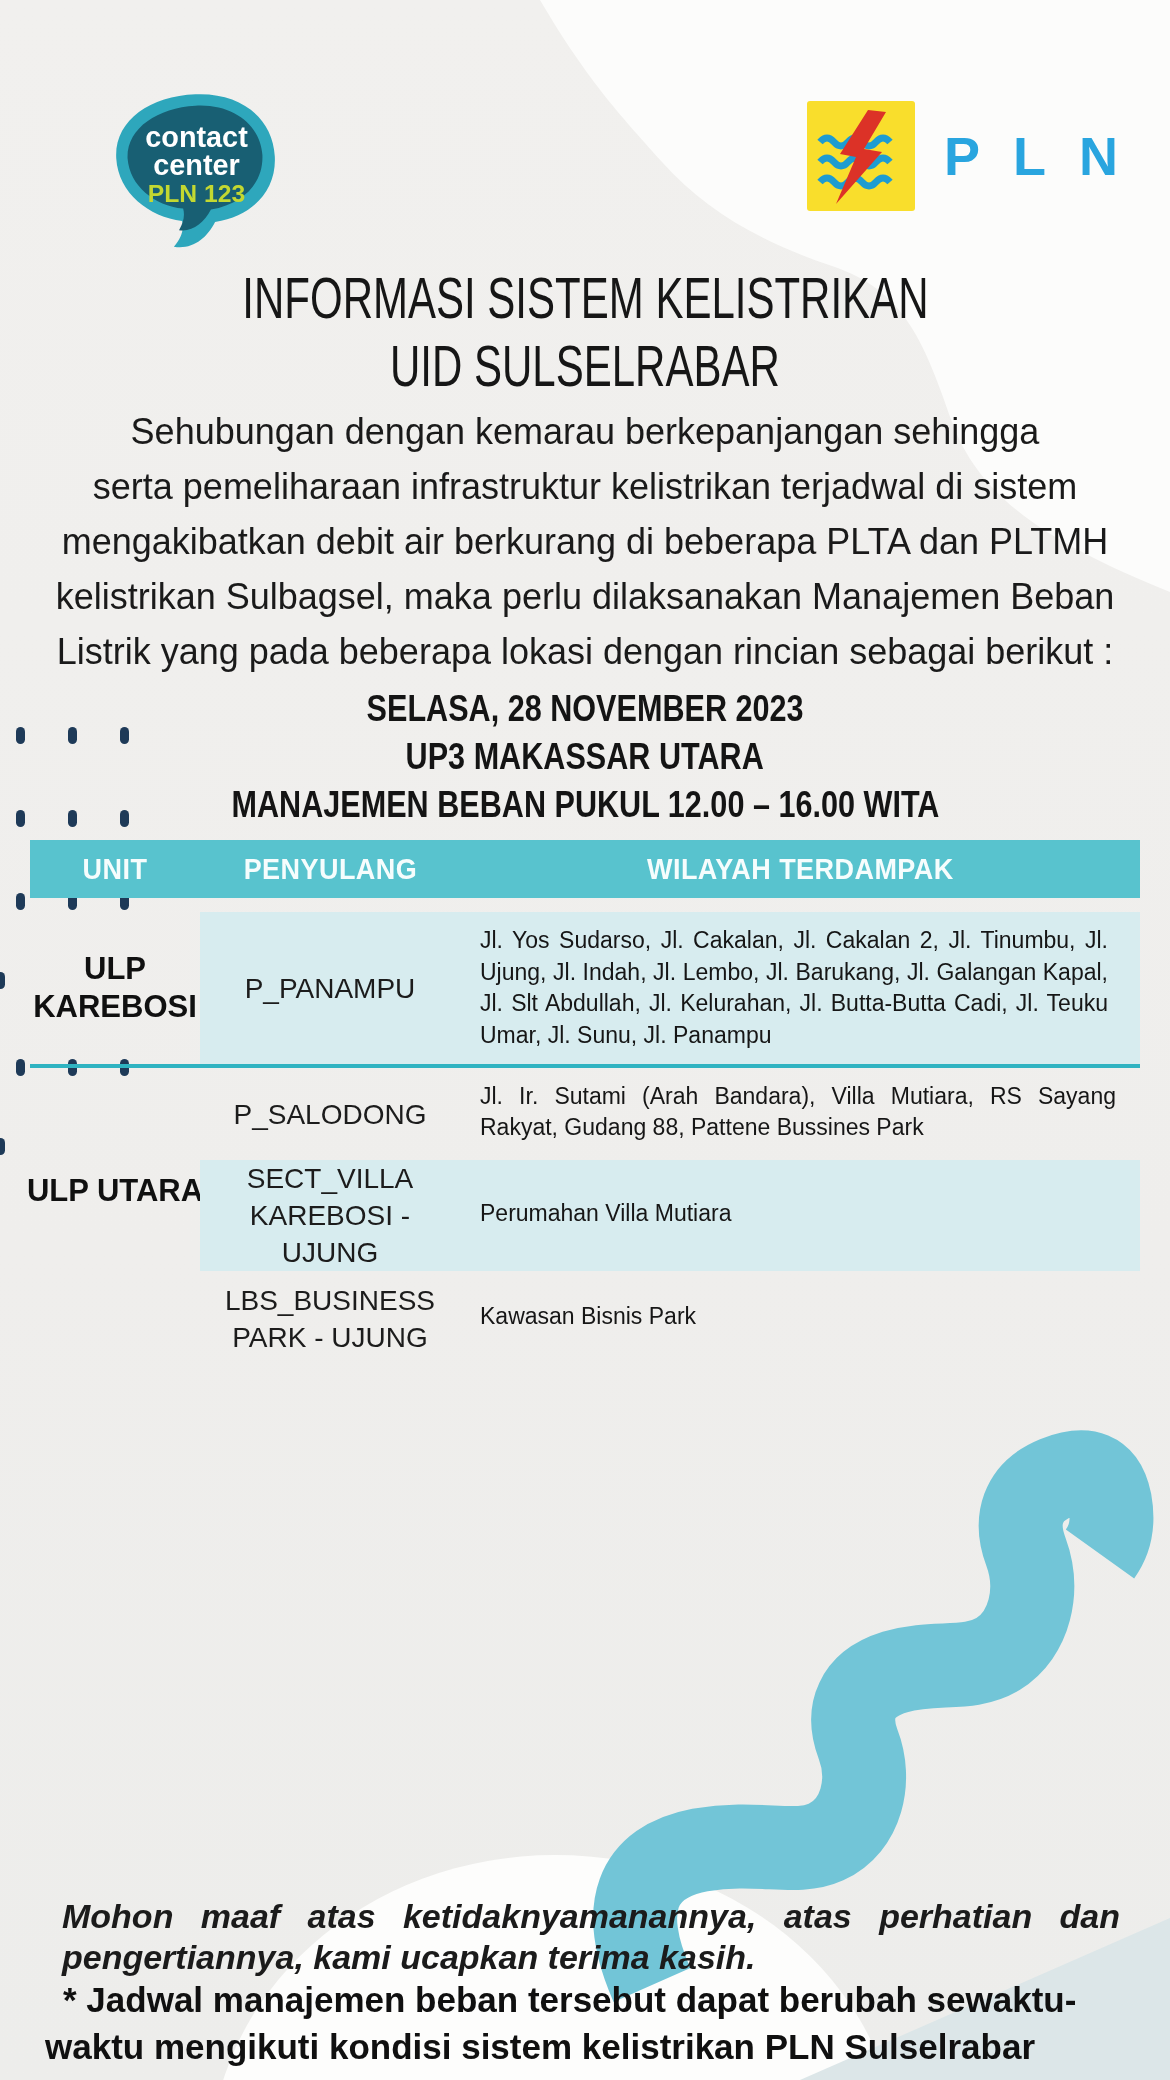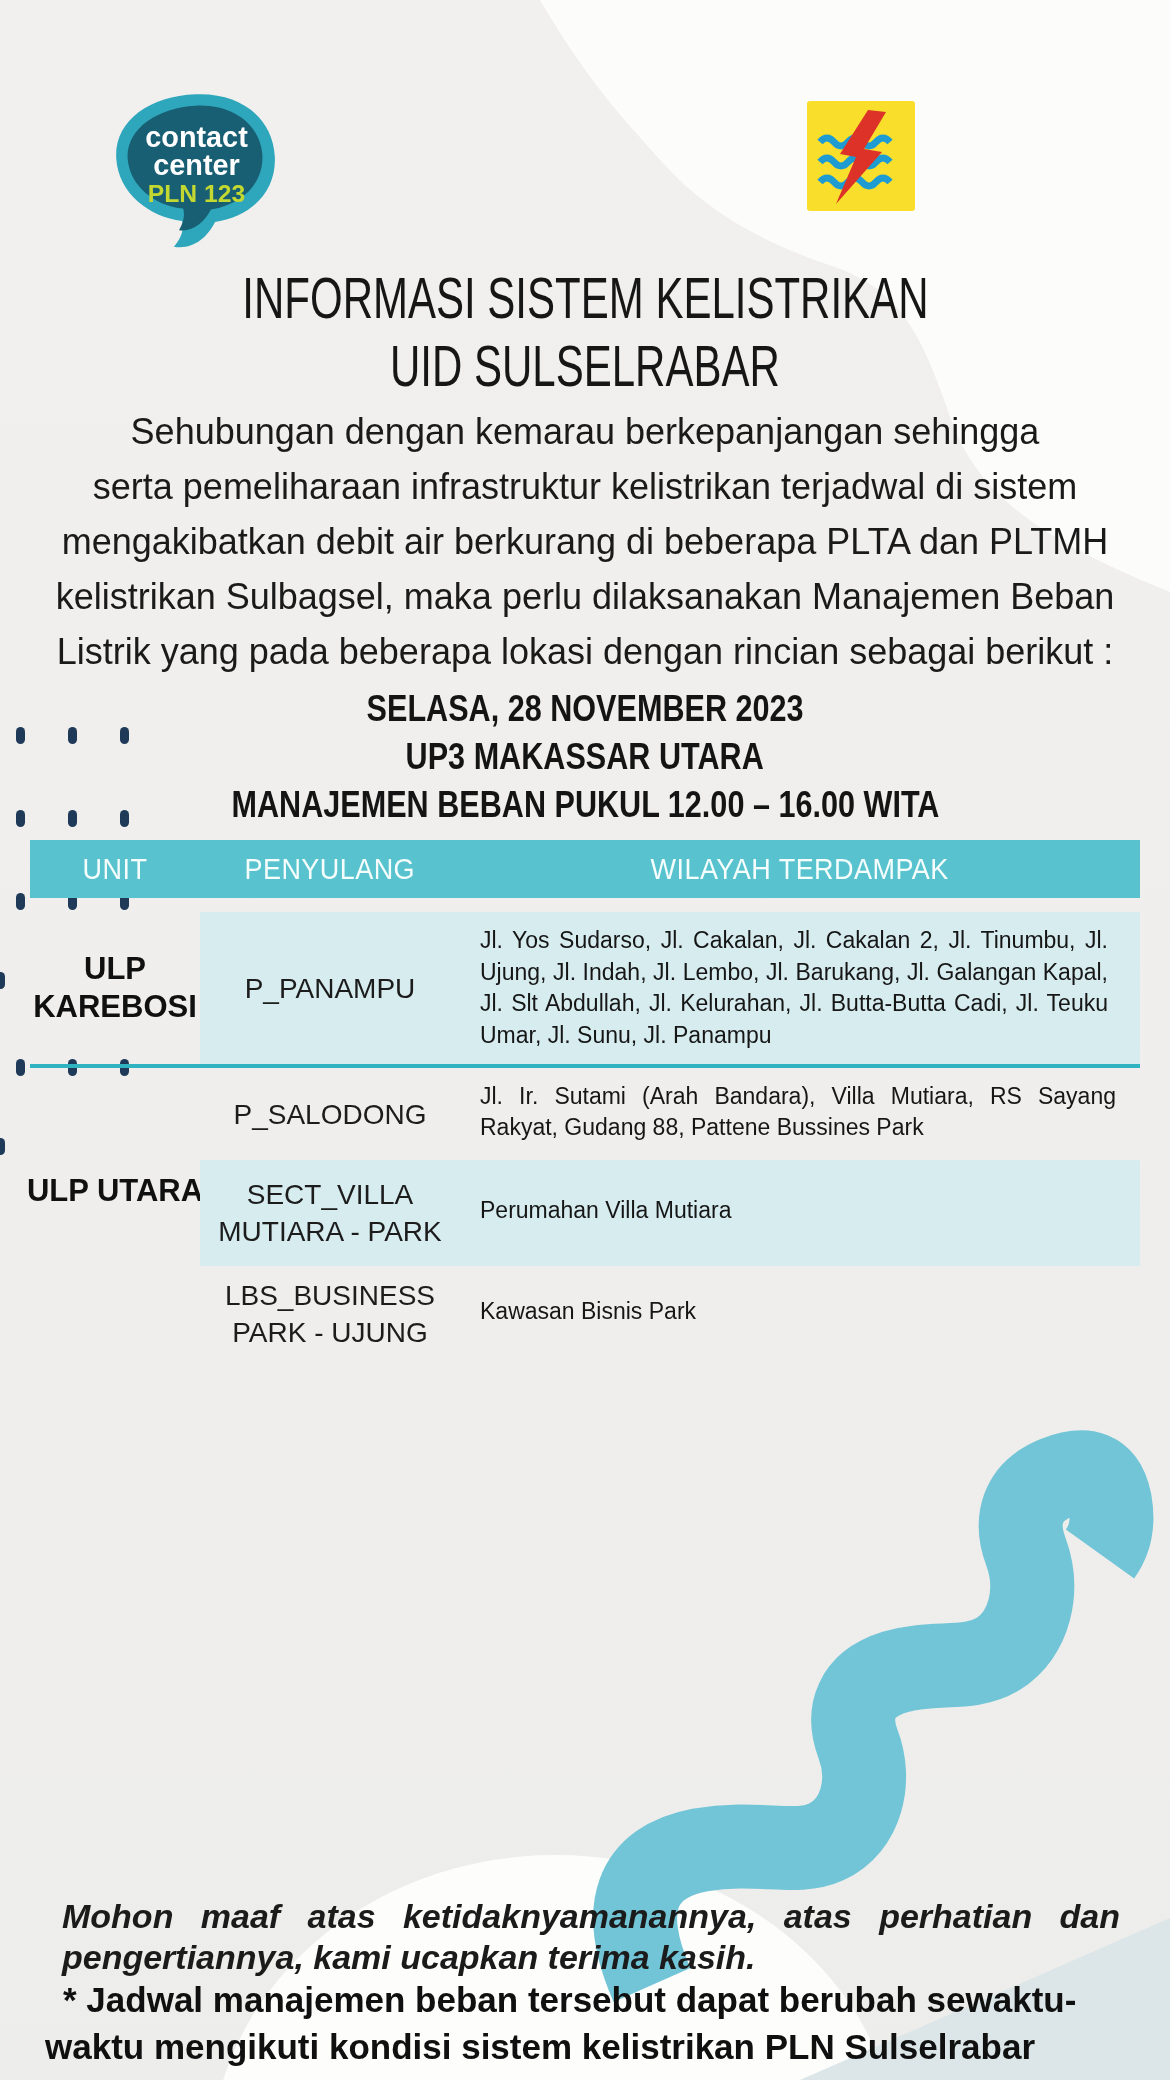--- a/index.html
+++ b/index.html
@@ -26,21 +26,21 @@
          font-size:36px; line-height:48px; font-weight:bold; color:#141414;}
   .sched span{display:inline-block; transform:scale(0.85,1.05); transform-origin:50% 50%; white-space:nowrap;}
   
   .tbl{position:absolute; left:30px; top:840px; width:1110px;}
   .trow{display:flex; width:1110px;}
   .c1{width:170px; flex:none;}
   .c2{width:260px; flex:none;}
   .c3{flex:1;}
   .thead{height:58px; background:#58c3ce; margin-bottom:14px;}
   .thead > div{display:flex; align-items:center; justify-content:center;
-               color:#f6fdfd; font-weight:normal; font-size:30px; letter-spacing:0.5px;}
+               color:#f6fdfd; font-weight:bold; font-size:30px; letter-spacing:0.5px;}
   .thead span{display:inline-block; transform:scaleX(0.9);}
   .teal{background:#d7ecef;}
   .unit-cell{display:flex; align-items:center; justify-content:center; text-align:center;
              font-weight:bold; font-size:31px; line-height:38px; color:#101010;}
   .pen-cell{display:flex; align-items:center; justify-content:center; text-align:center;
             font-size:28px; line-height:37px; color:#1c1c1c;}
   .wil-cell{font-size:23px; line-height:31.5px; color:#161616; text-align:justify;
             padding:13px 32px 13px 20px; display:block;}
   .wil-mid{display:flex; align-items:center; text-align:justify;
            font-size:23px; line-height:31.5px; color:#161616; padding:4px 24px 8px 20px;}
@@ -106,20 +106,21 @@
   <div class="logo-pln">
     <svg viewBox="0 0 110 112" width="110" height="112">
       <rect x="1" y="1" width="108" height="110" rx="3" fill="#f9de2c"></rect>
       <g stroke="#1e9cd1" stroke-width="7" fill="none">
         <path d="M14,42 q7,-8 14,0 t14,0 t14,0 t14,0 t14,0"></path>
         <path d="M14,62 q7,-8 14,0 t14,0 t14,0 t14,0 t14,0"></path>
         <path d="M14,82 q7,-8 14,0 t14,0 t14,0 t14,0 t14,0"></path>
       </g>
       <path d="M62,10 L34,54 L50,57 L30,104 L76,52 L58,49 L80,12 Z" fill="#dc3227"></path>
     </svg>
+    <span class="pln-text">PLN</span>
   </div>
 
   <div class="title">
     <div><span>INFORMASI SISTEM KELISTRIKAN</span></div>
     <div><span>UID SULSELRABAR</span></div>
   </div>
 
   <div class="intro">
     <div>Sehubungan dengan kemarau berkepanjangan sehingga</div>
     <div>serta pemeliharaan infrastruktur kelistrikan terjadwal di sistem</div>
@@ -168,21 +169,21 @@
       <div class="c3 wil-mid">
         <span>Jl. Ir. Sutami (Arah Bandara), Villa Mutiara, RS Sayang Rakyat, Gudang 88, Pattene Bussines Park</span>
       </div>
     </div>
 
     <div class="trow row3">
       <div class="c1 unit-cell">
         <span class="nowrap">ULP UTARA</span>
       </div>
       <div class="c2 pen-cell teal">
-        <span>SECT_VILLA MUTIARA - PARK</span>
+        <span>SECT_VILLA KAREBOSI - UJUNG</span>
       </div>
       <div class="c3 wil-mid teal">
         <span>Perumahan Villa Mutiara</span>
       </div>
     </div>
 
     <div class="trow row4">
       <div class="c1"></div>
       <div class="c2 pen-cell">
         <span>LBS_BUSINESS PARK - UJUNG</span>

